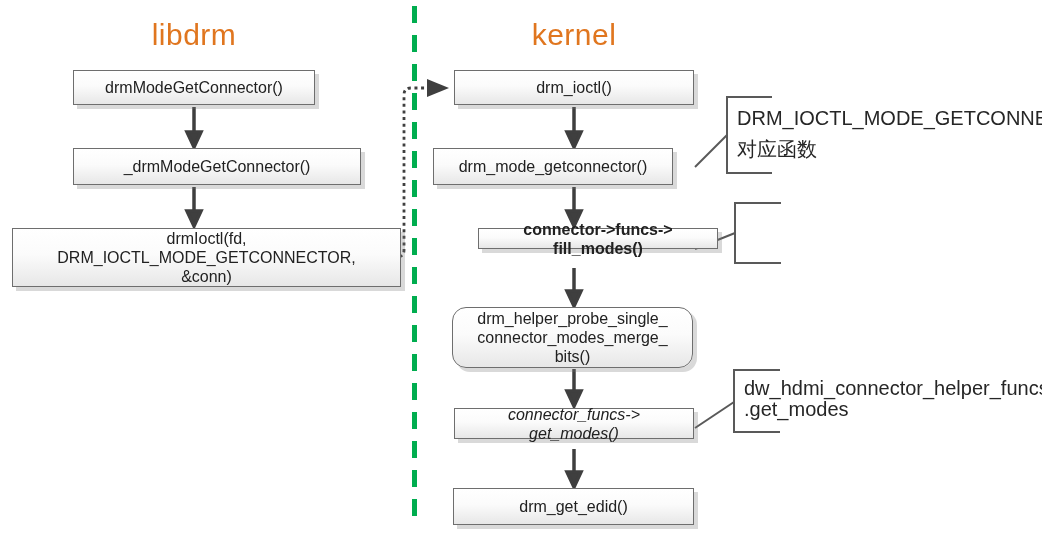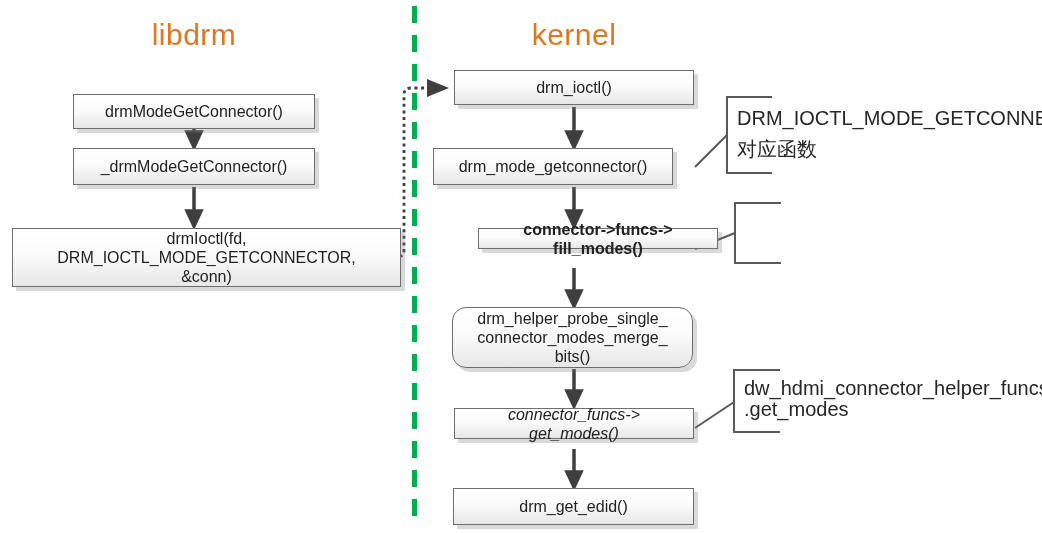--- a/index.html
+++ b/index.html
@@ -16,22 +16,22 @@
   .title-kernel{left:454px;top:18px;width:240px;}
   .node{
     position:absolute;display:flex;align-items:center;justify-content:center;
     text-align:center;white-space:pre-line;
     font-size:16px;line-height:19px;color:#212121;
     border:1px solid #6e6e6e;
     background:linear-gradient(180deg,#ffffff 0%,#fbfbfb 45%,#e7e7e7 100%);
     box-shadow:4px 4px 0 rgba(120,120,120,0.28);
     box-sizing:border-box;
   }
-  .lb1{left:73px;top:70px;width:242px;height:35px;margin-top:24px;}
-  .lb2{left:73px;top:148px;width:242px;height:37px;}
+  .lb1{left:73px;top:70px;width:242px;height:35px;}
+  .lb2{left:73px;top:148px;width:288px;height:37px;}
   .lb3{left:12px;top:228px;width:389px;height:59px;}
   .kb1{left:454px;top:70px;width:240px;height:35px;}
   .kb2{left:433px;top:148px;width:240px;height:37px;}
   .kb3{left:478px;top:228px;width:240px;height:21px;font-weight:bold;}
   .kb4{left:452px;top:307px;width:241px;height:61px;border-radius:14px;}
   .kb5{left:454px;top:408px;width:240px;height:31px;font-style:italic;}
   .kb6{left:453px;top:488px;width:241px;height:37px;}
   .callout-text{
     position:absolute;white-space:pre-line;color:#262626;font-size:20px;
   }

